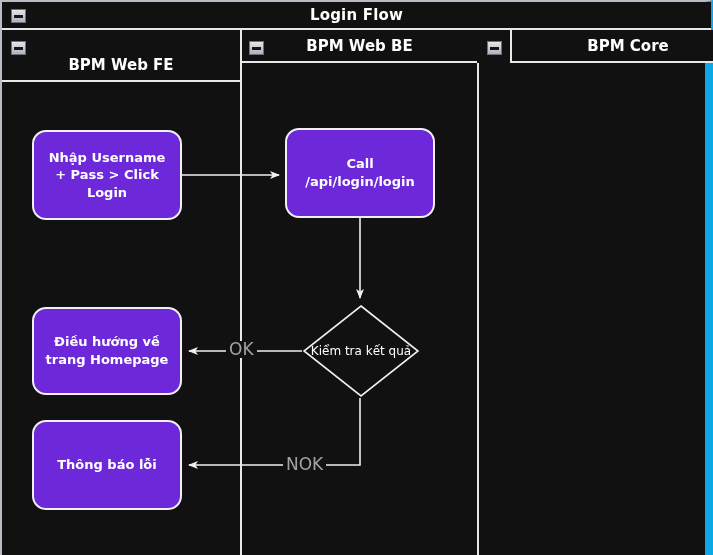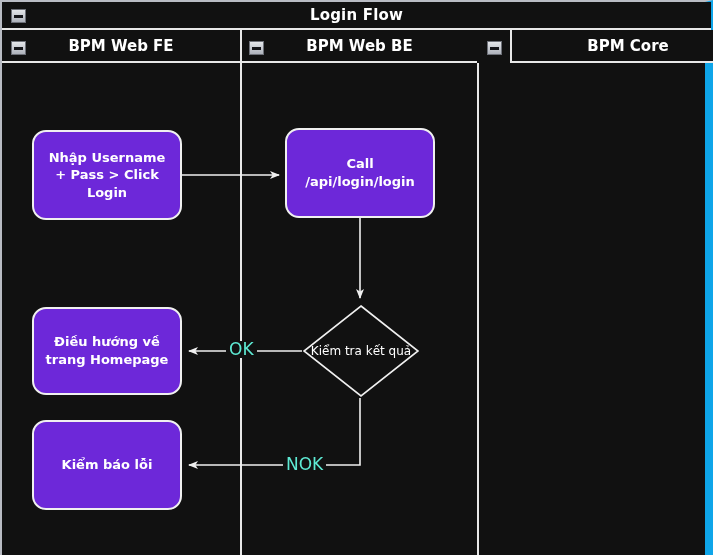--- a/index.html
+++ b/index.html
@@ -80,21 +80,21 @@
     box-sizing: border-box;
     display: flex;
     align-items: center;
     justify-content: center;
   }
   .lane-header-label {
     color: #ffffff;
     font-size: 15px;
     font-weight: bold;
   }
-  .lane-header-fe   { left: 0px;   width: 238px; }
+  .lane-header-fe   { left: 0px;   width: 238px; margin-top: 19px; }
   .lane-header-be   { left: 238px; width: 237px; border-left: 2px solid #e8e8e8; }
   .lane-header-core { left: 475px; width: 234px; border-left: 2px solid #e8e8e8; margin-left: 33px; }
 
   
   .lane-divider {
     position: absolute;
     top: 61px;
     width: 2px;
     height: 492px;
     background: #e8e8e8;
@@ -159,21 +159,21 @@
     justify-content: center;
     color: #ffffff;
     font-size: 12px;
     font-weight: normal;
     text-align: left;
   }
 
   
   .edge-label {
     position: absolute;
-    color: #5eead4;
+    color: #a3a3a3;
     font-size: 17px;
     background: #111111;
     padding: 0 3px;
     line-height: 1;
   }
   .edge-label-ok  { left: 224px; top: 339px; }
   .edge-label-nok { left: 281px; top: 454px; }
 </style>
 </head>
 <body>
@@ -234,15 +234,15 @@
 
   <div class="node node-decision">
     <svg width="118" height="94" viewBox="0 0 118 94" xmlns="http://www.w3.org/2000/svg">
       <polygon points="59,2 116,47 59,92 2,47" fill="#111111" stroke="#f0f0f0" stroke-width="1.6"></polygon>
     </svg>
     <span class="decision-label">Kiểm tra kết quả</span>
   </div>
 
   <div class="node node-process node-3">Điều hướng về trang Homepage</div>
 
-  <div class="node node-process node-4">Kiểm báo lỗi</div>
+  <div class="node node-process node-4">Thông báo lỗi</div>
 
 </div>
 
 </body></html>

